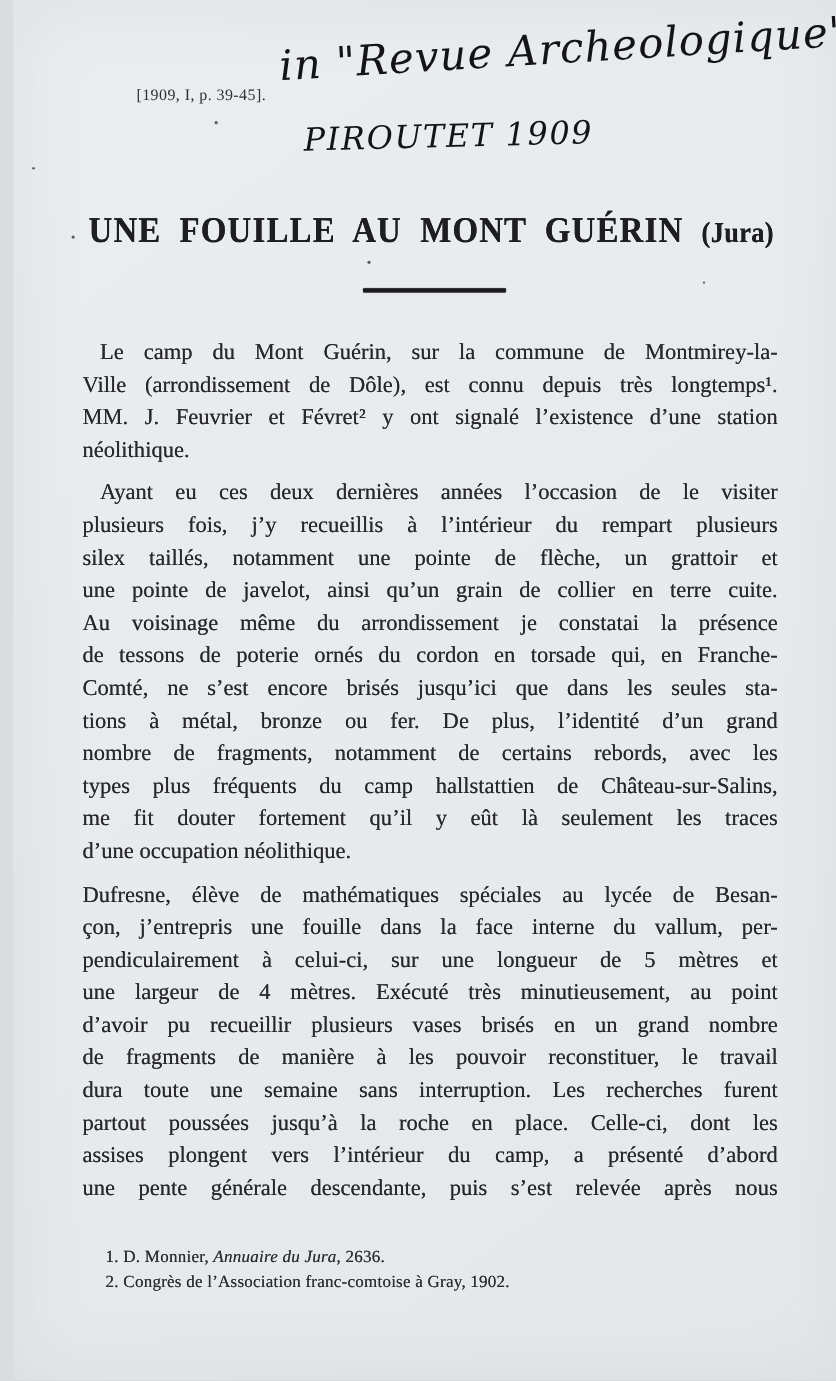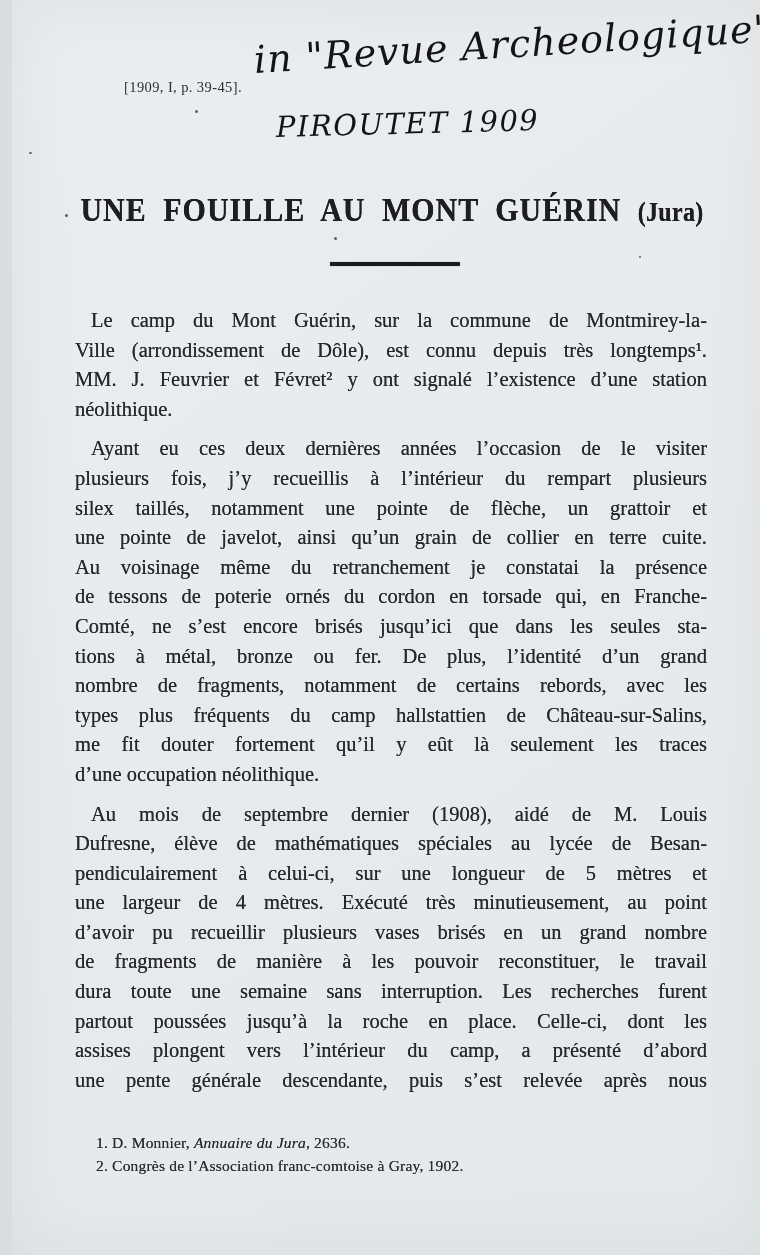--- a/index.html
+++ b/index.html
@@ -118,32 +118,32 @@
         <div class="line indent">Le camp du Mont Guérin, sur la commune de Montmirey-la-</div>
         <div class="line">Ville (arrondissement de Dôle), est connu depuis très longtemps¹.</div>
         <div class="line">MM. J. Feuvrier et Févret² y ont signalé l’existence d’une station</div>
         <div class="line last">néolithique.</div>
       </div>
       <div class="para">
         <div class="line indent">Ayant eu ces deux dernières années l’occasion de le visiter</div>
         <div class="line">plusieurs fois, j’y recueillis à l’intérieur du rempart plusieurs</div>
         <div class="line">silex taillés, notamment une pointe de flèche, un grattoir et</div>
         <div class="line">une pointe de javelot, ainsi qu’un grain de collier en terre cuite.</div>
-        <div class="line">Au voisinage même du retranchement je constatai la présence</div>
+        <div class="line">Au voisinage même du arrondissement je constatai la présence</div>
         <div class="line">de tessons de poterie ornés du cordon en torsade qui, en Franche-</div>
         <div class="line">Comté, ne s’est encore brisés jusqu’ici que dans les seules sta-</div>
         <div class="line">tions à métal, bronze ou fer. De plus, l’identité d’un grand</div>
         <div class="line">nombre de fragments, notamment de certains rebords, avec les</div>
         <div class="line">types plus fréquents du camp hallstattien de Château-sur-Salins,</div>
         <div class="line">me fit douter fortement qu’il y eût là seulement les traces</div>
         <div class="line last">d’une occupation néolithique.</div>
       </div>
       <div class="para">
-        <div class="line indent">Au mois de septembre dernier (1908), aidé de M. Louis</div>
         <div class="line">Dufresne, élève de mathématiques spéciales au lycée de Besan-</div>
+        <div class="line">çon, j’entrepris une fouille dans la face interne du vallum, per-</div>
         <div class="line">pendiculairement à celui-ci, sur une longueur de 5 mètres et</div>
         <div class="line">une largeur de 4 mètres. Exécuté très minutieusement, au point</div>
         <div class="line">d’avoir pu recueillir plusieurs vases brisés en un grand nombre</div>
         <div class="line">de fragments de manière à les pouvoir reconstituer, le travail</div>
         <div class="line">dura toute une semaine sans interruption. Les recherches furent</div>
         <div class="line">partout poussées jusqu’à la roche en place. Celle-ci, dont les</div>
         <div class="line">assises plongent vers l’intérieur du camp, a présenté d’abord</div>
         <div class="line">une pente générale descendante, puis s’est relevée après nous</div>
       </div>
     </div>

